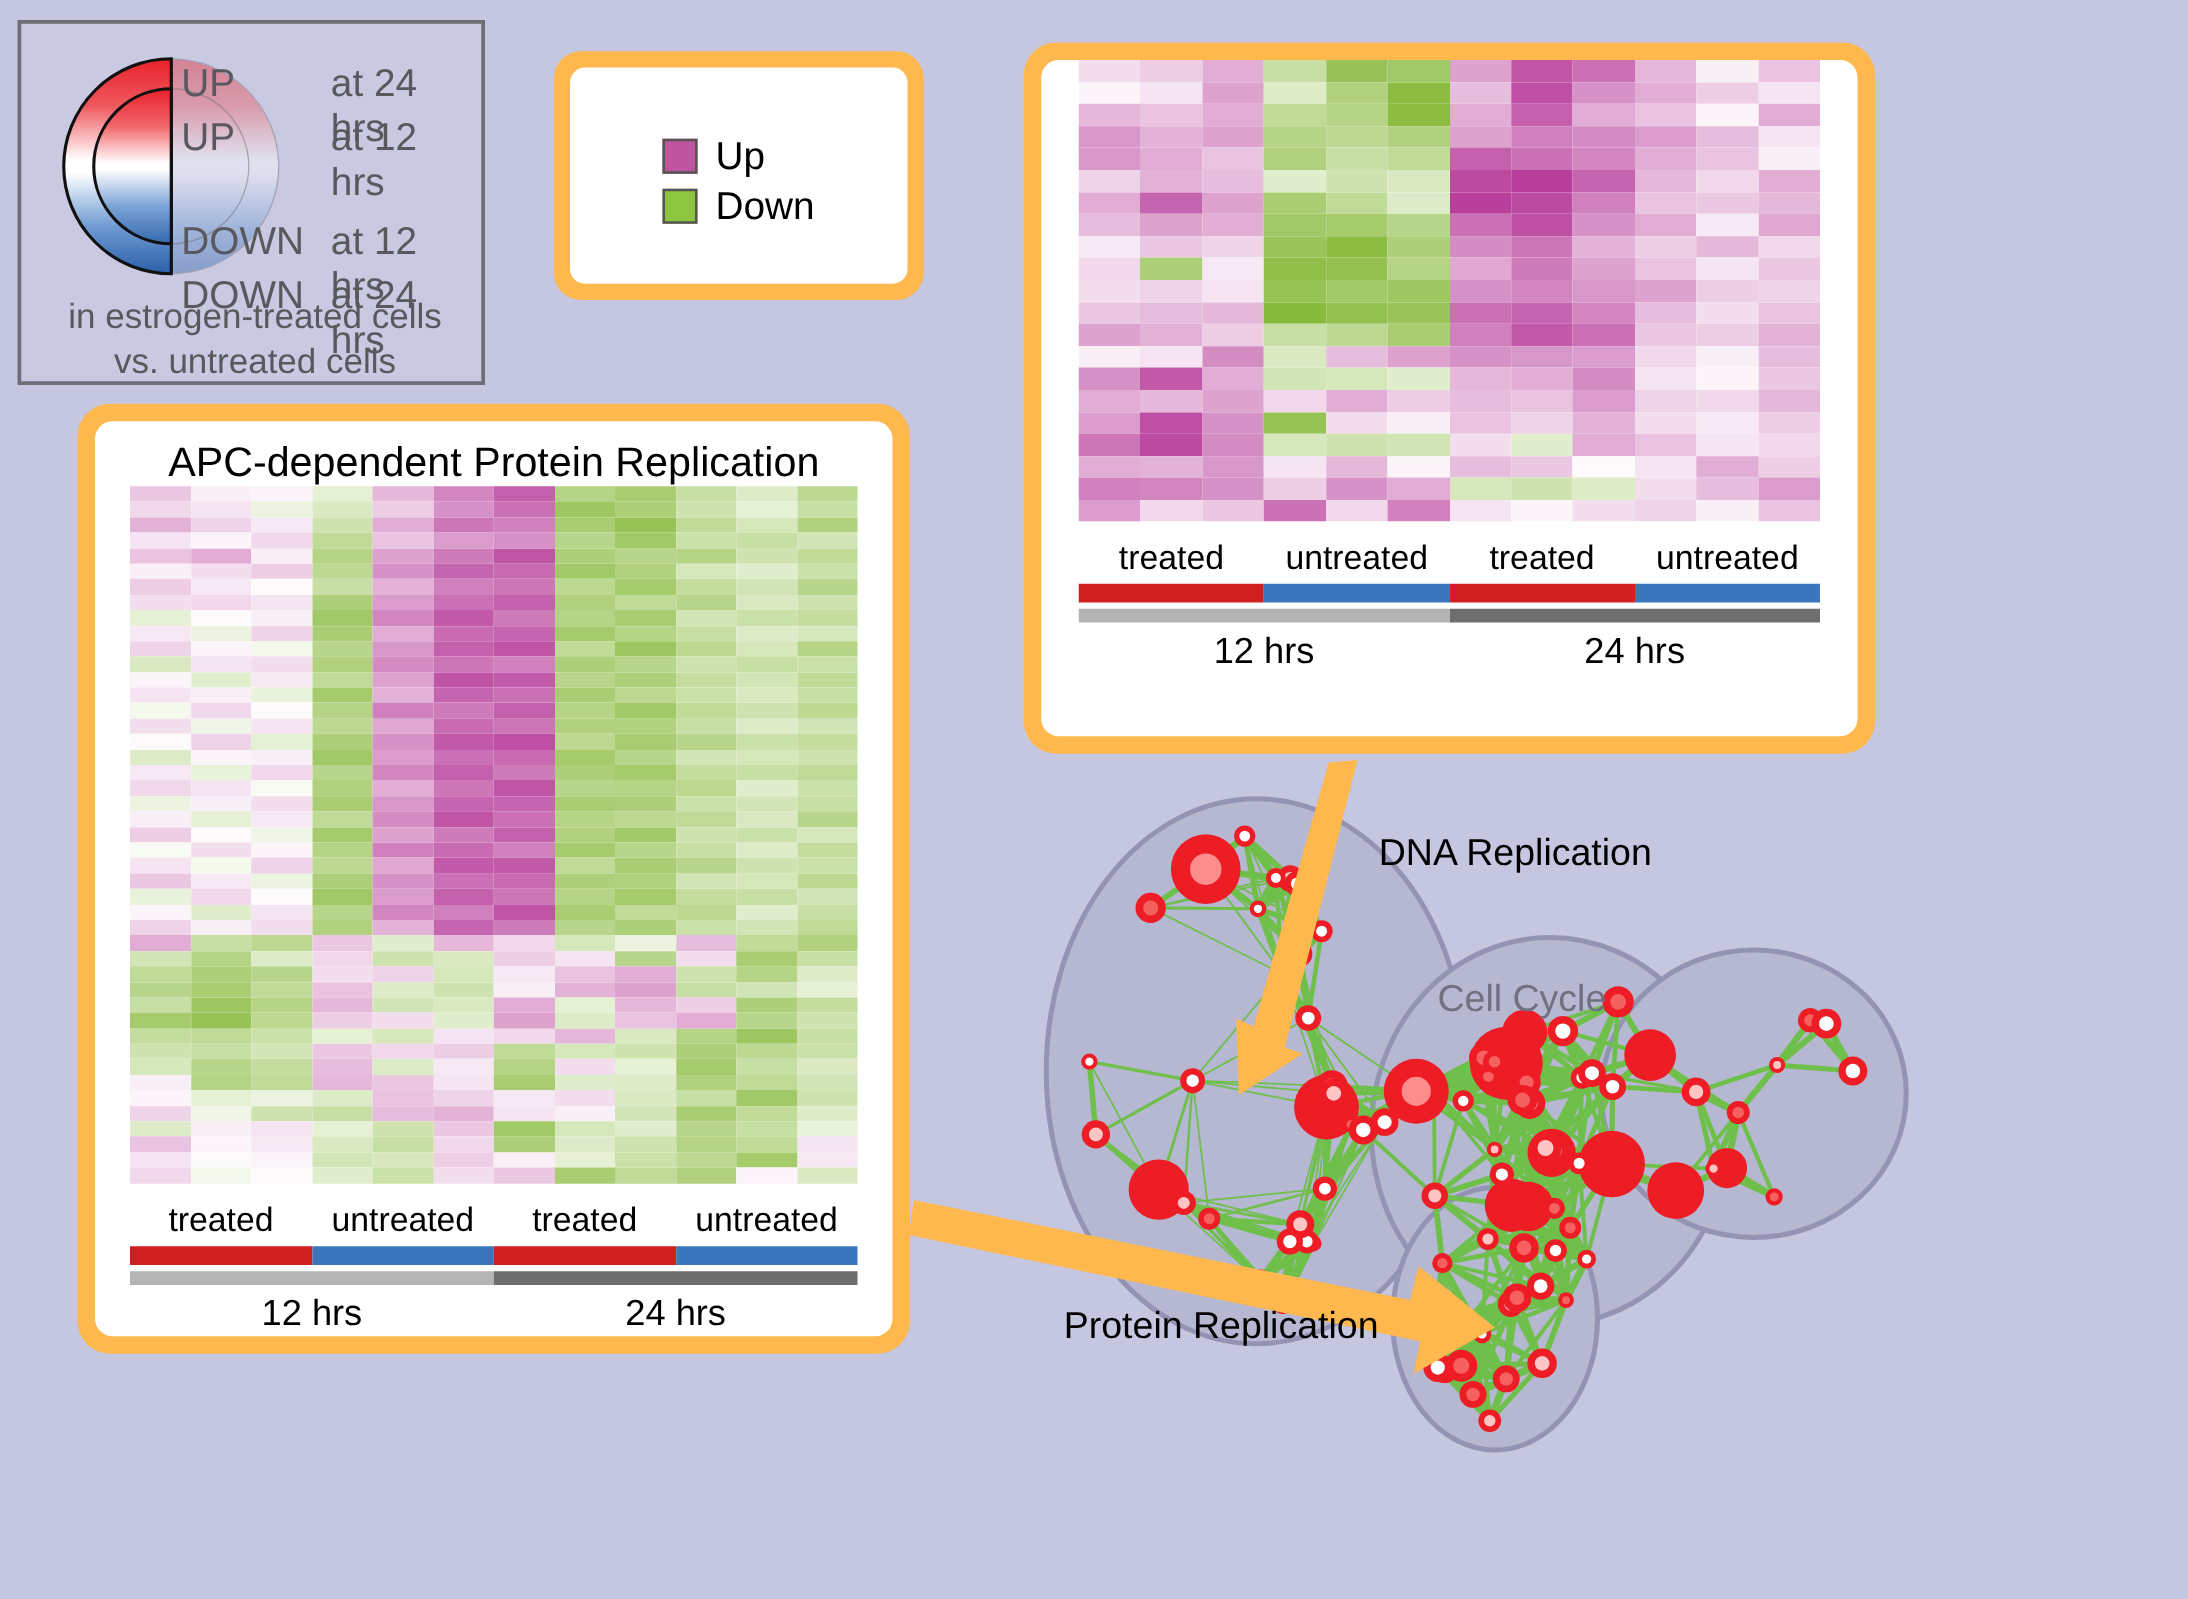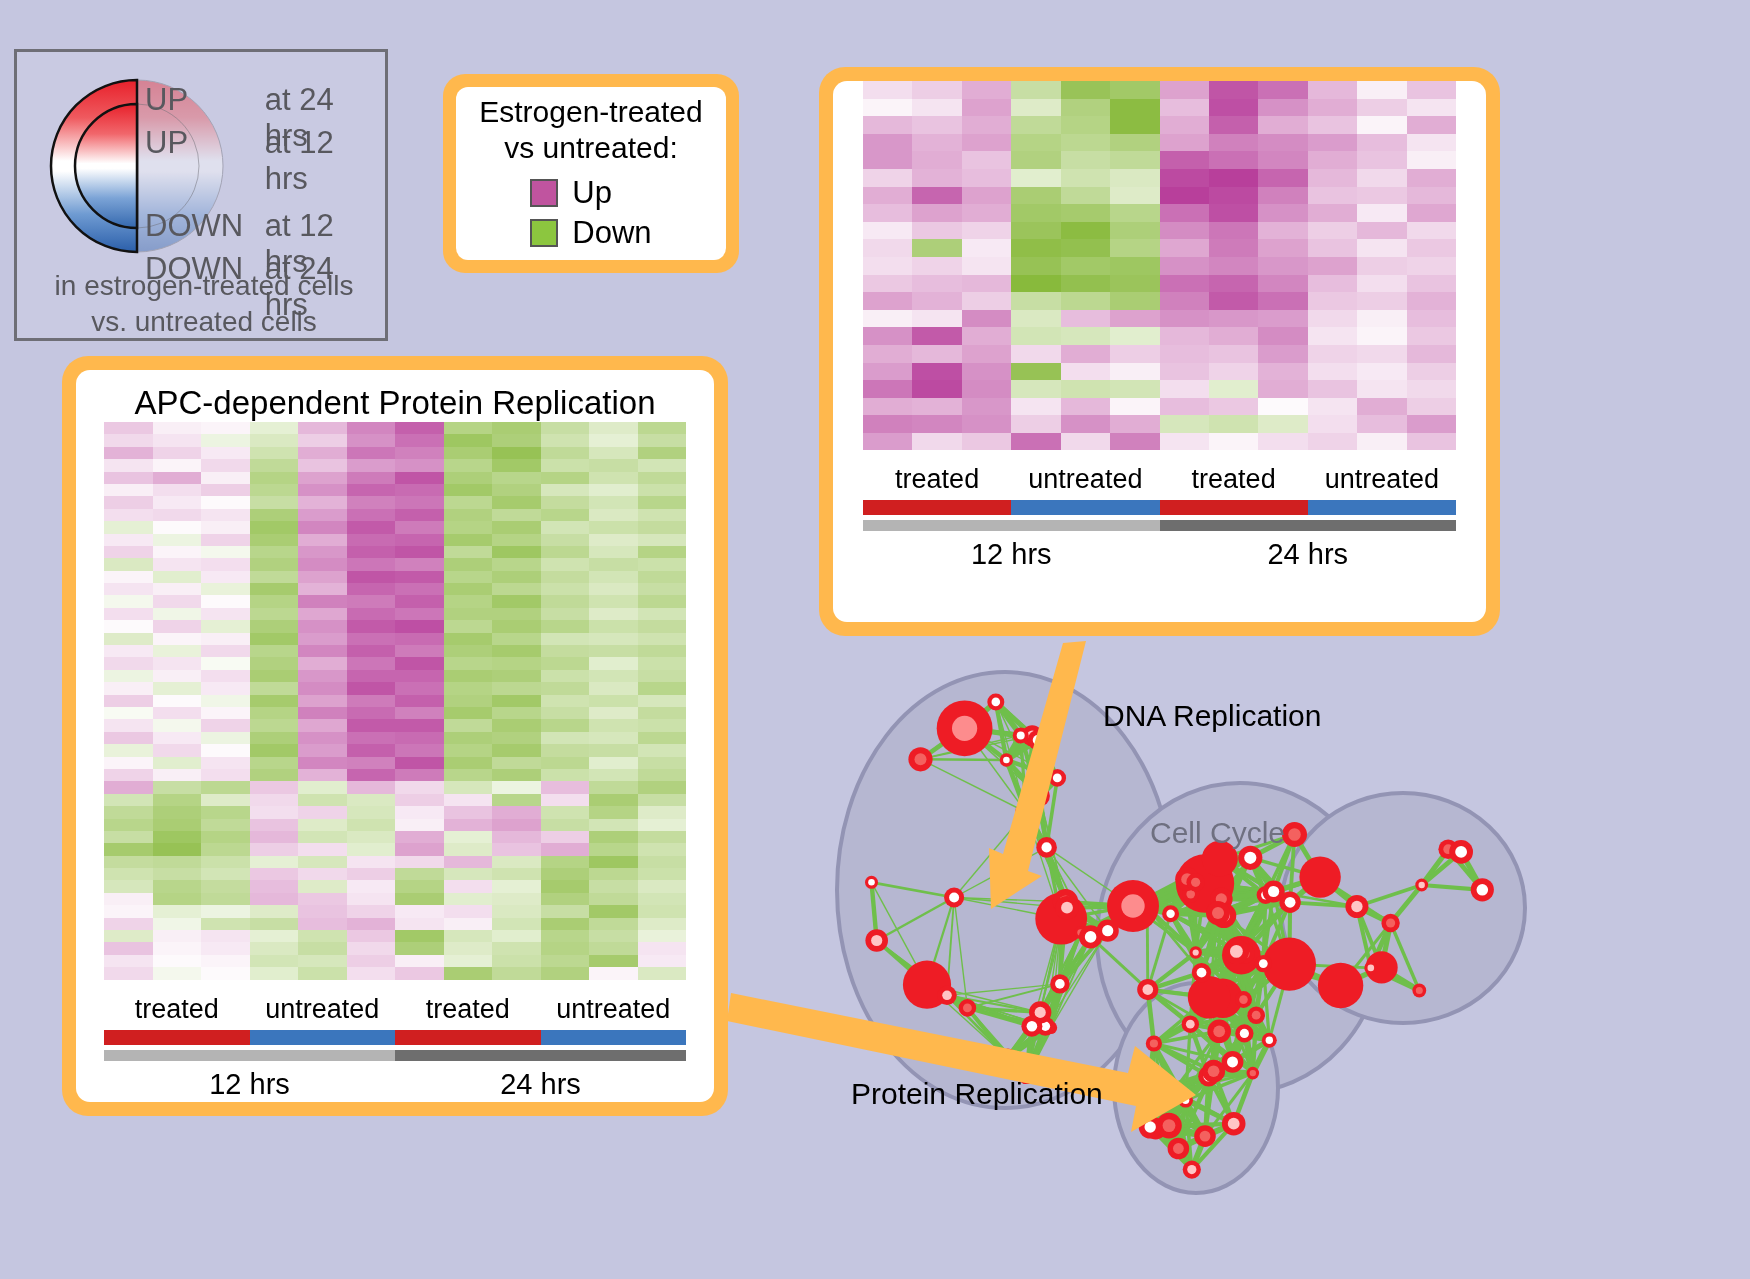--- a/index.html
+++ b/index.html
@@ -2,21 +2,21 @@
 <html><head>
 <meta charset="utf-8">
 <style>
   html,body{margin:0;padding:0;}
   body{
     width:1750px;height:1279px;
     background:#c5c6e0;
     font-family:"Liberation Sans", sans-serif;
     position:relative;overflow:hidden;
   }
-  .fig{position:absolute;inset:0;margin-top:33px;}
+  .fig{position:absolute;inset:0;}
 
   
   #legend-key{
     position:absolute;left:14px;top:16px;width:374px;height:292px;
     background:#c9cae2;border:3px solid #6e6e76;box-sizing:border-box;
   }
   #legend-circle{position:absolute;left:30px;top:24px;width:180px;height:180px;}
   .legend-text-col{position:absolute;left:128px;top:30px;width:240px;}
   .lrow{display:flex;align-items:baseline;height:43px;}
   .lrow .lbl{color:#58585e;font-size:31px;width:120px;}
@@ -132,24 +132,20 @@
     </div>
 
     <div id="legend-caption">
       <div>in estrogen-treated cells</div>
       <div>vs. untreated cells</div>
     </div>
   </div>
 
   <div id="updown-card">
     <div class="inner">
-      <div id="updown-title">
-        <div>Estrogen-treated</div>
-        <div>vs untreated:</div>
-      </div>
       <div class="ud-list">
         <div class="ud-row">
           <span class="swatch" style="background:#c0549f"></span>
           <span>Up</span>
         </div>
         <div class="ud-row">
           <span class="swatch" style="background:#8cc63f"></span>
           <span>Down</span>
         </div>
       </div>

